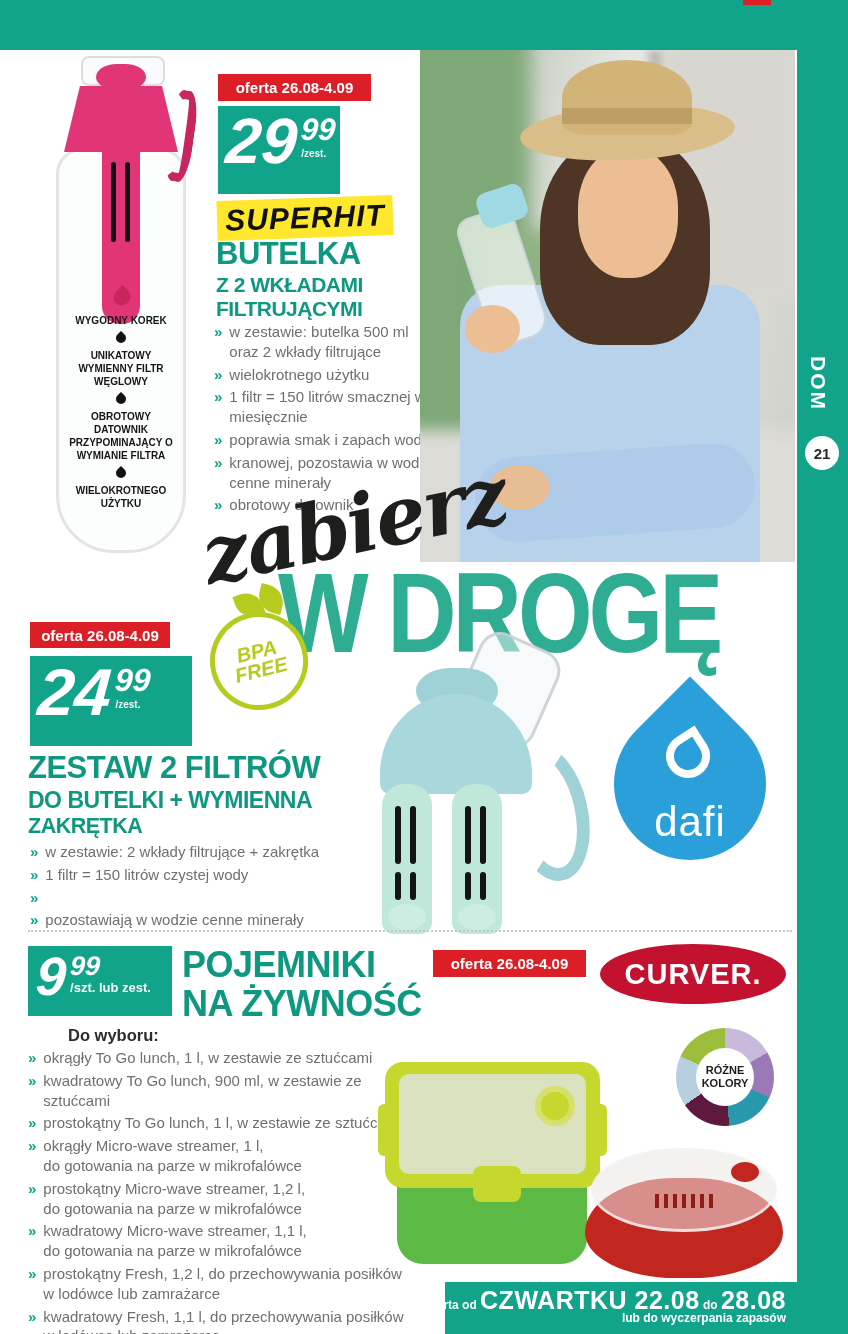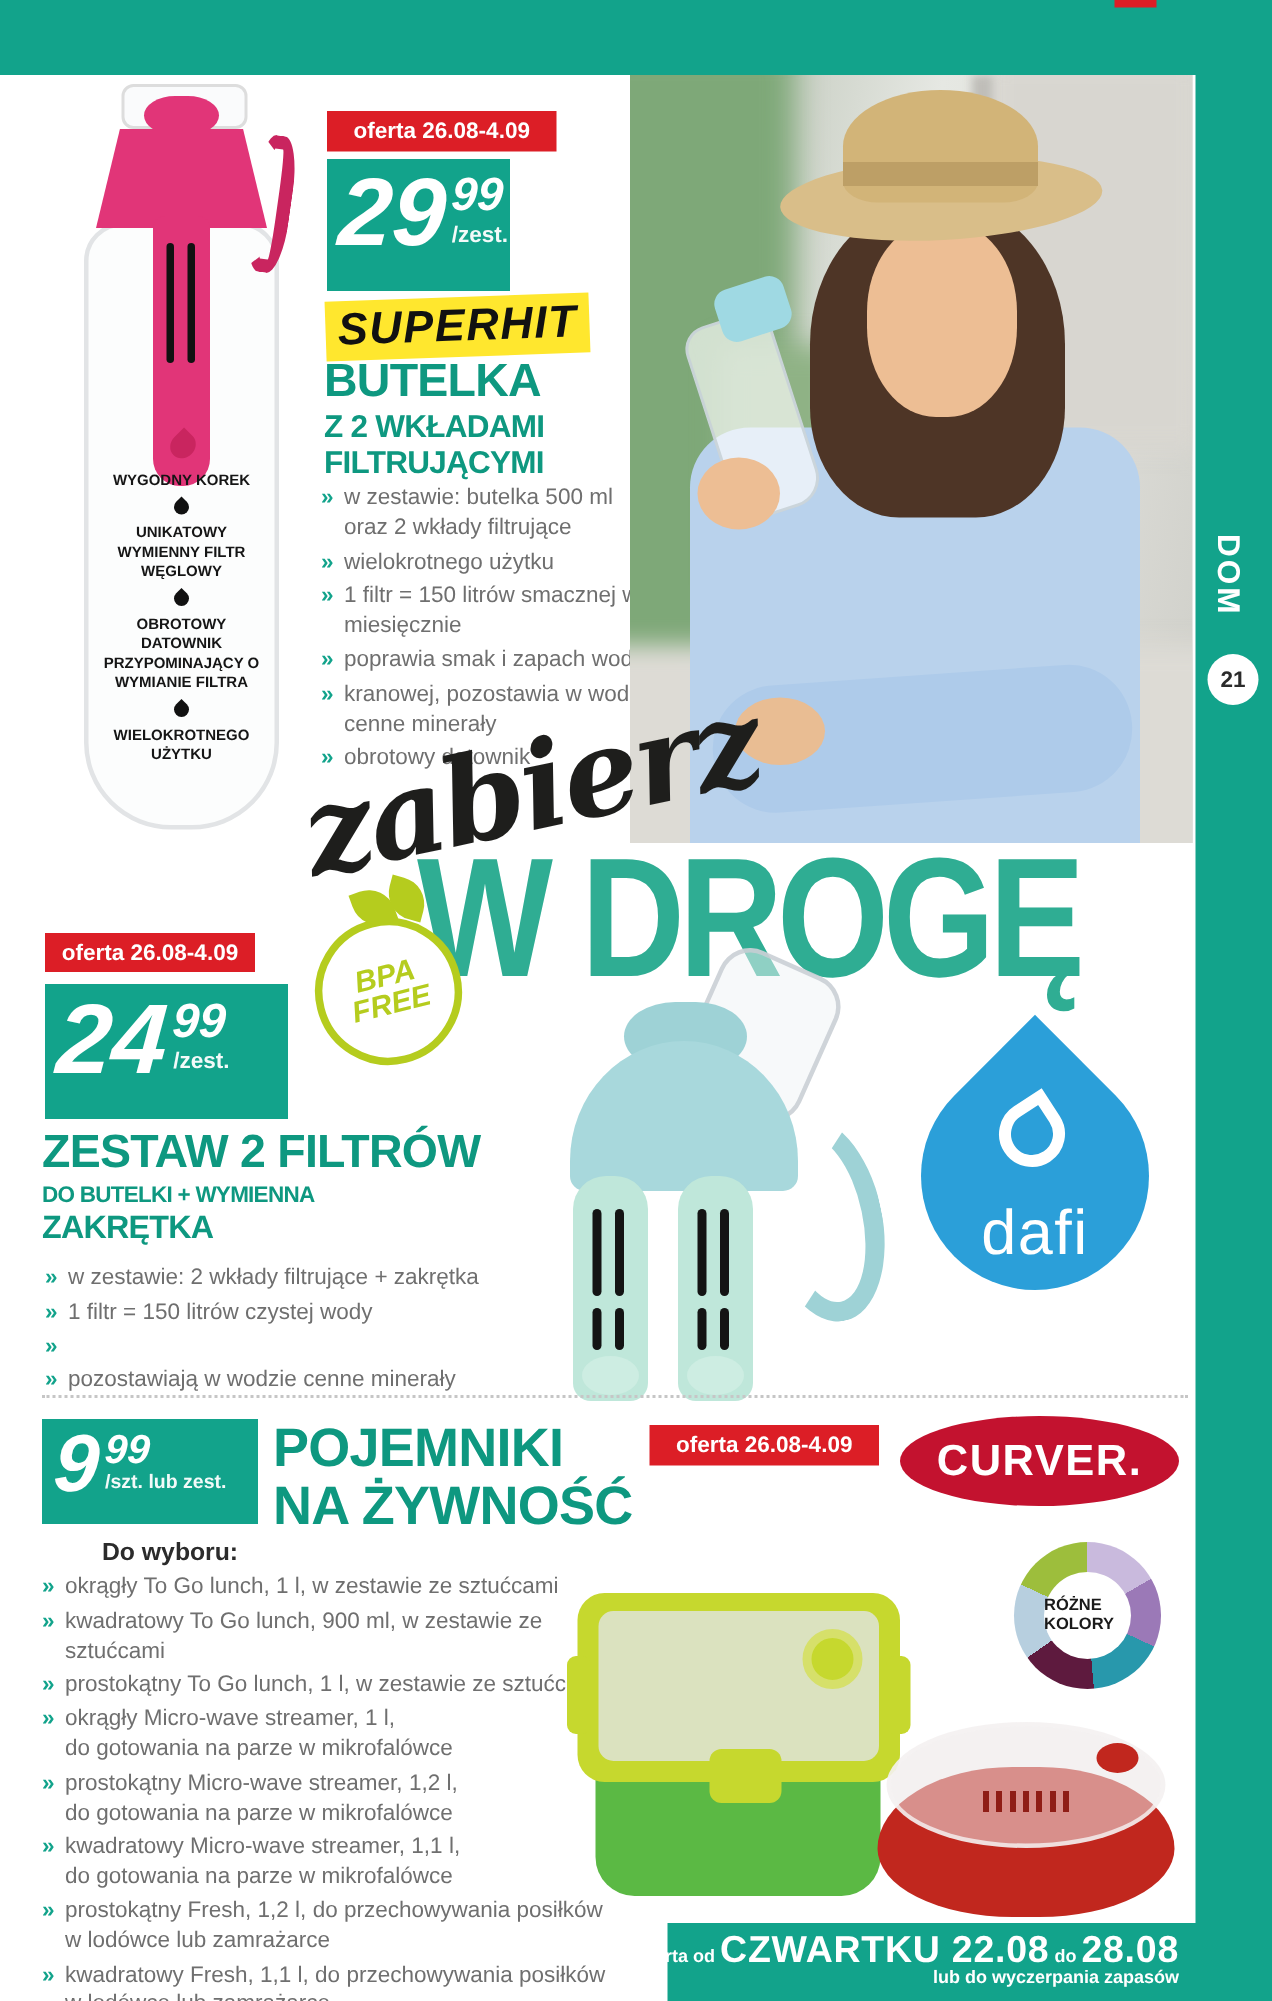--- a/index.html
+++ b/index.html
@@ -15,21 +15,21 @@
              font-size:21px;letter-spacing:2px;}
   .page-circle{left:805px;top:436px;width:34px;height:34px;background:#fff;border-radius:50%;
                display:flex;align-items:center;justify-content:center;font-size:15px;font-weight:bold;color:#2b2b2b;}
   
   .offer-badge{background:#DC1E26;color:#fff;font-weight:bold;font-size:15px;
                display:flex;align-items:center;justify-content:center;}
   .price-box{background:#12A38B;color:#fff;display:flex;align-items:flex-start;padding:6px 8px;box-sizing:border-box;}
   .price-num{font-weight:bold;font-style:italic;line-height:.92;transform:skewX(-4deg);}
   .price-side{margin-left:4px;display:flex;flex-direction:column;align-items:flex-start;}
   .price-cents{font-weight:bold;font-style:italic;line-height:.9;transform:skewX(-4deg);}
-  .price-unit{font-weight:bold;font-size:15px;margin-top:4px;opacity:.95;}
+  .price-unit{font-weight:bold;font-size:10px;margin-top:4px;opacity:.95;}
   .superhit{background:#FFE72E;color:#111;font-weight:bold;font-size:30px;letter-spacing:1px;
             display:flex;align-items:center;justify-content:center;transform:rotate(-2deg);
             font-style:italic;}
   h2,h3{margin:0;color:#0E9880;line-height:1.04;letter-spacing:-.5px;}
   .bullets{list-style:none;margin:0;padding:0;color:#6F6F6F;font-size:15px;line-height:1.32;}
   .bullets li{display:flex;gap:7px;margin-bottom:3px;}
   .bullets .mark{color:#12A38B;font-weight:bold;flex:0 0 auto;}
   .bullets .txt{white-space:pre-line;}
   
   .hero-script{font-family:"DejaVu Serif",serif;font-style:italic;font-weight:bold;
@@ -70,21 +70,21 @@
   
   .curver{left:600px;top:944px;width:186px;height:60px;background:#C3122F;border-radius:50%/50%;
           display:flex;align-items:center;justify-content:center;color:#fff;font-weight:bold;
           font-size:29px;letter-spacing:1px;}
   
   .wheel{left:676px;top:1028px;width:98px;height:98px;border-radius:50%;
          background:conic-gradient(#C9BADD 0deg 60deg,#9B79B7 60deg 115deg,#2898AC 115deg 175deg,
                     #5E1A3E 175deg 235deg,#B7CFDF 235deg 295deg,#9DBE3C 295deg 360deg);
          display:flex;align-items:center;justify-content:center;}
   .wheel-center{width:58px;height:58px;background:#fff;border-radius:50%;display:flex;flex-direction:column;
-                justify-content:center;font-size:11px;font-weight:bold;color:#1a1a1a;line-height:1.15;}
+                align-items:center;justify-content:center;font-size:11px;font-weight:bold;color:#1a1a1a;line-height:1.15;}
   
   .gc-body{left:12px;top:110px;width:190px;height:92px;background:#5BB944;border-radius:10px 10px 26px 26px;}
   .gc-lid{left:0;top:0;width:215px;height:126px;background:#C6D82E;border-radius:18px;}
   .gc-panel{left:14px;top:12px;width:187px;height:100px;background:rgba(222,228,216,.85);border-radius:10px;}
   .gc-vent{left:150px;top:24px;width:40px;height:40px;background:#C6D82E;border-radius:50%;border:6px solid #d6e06a;box-sizing:border-box;}
   .gc-latch{left:88px;top:104px;width:48px;height:36px;background:#C6D82E;border-radius:8px;}
   .gc-clip-l{left:-7px;top:42px;width:16px;height:52px;background:#C6D82E;border-radius:6px;}
   .gc-clip-r{left:206px;top:42px;width:16px;height:52px;background:#C6D82E;border-radius:6px;}
   .rc-bowl{left:0;top:36px;width:198px;height:100px;background:#C1271E;border-radius:50%/60% 60% 50% 50%;}
   .rc-lid{left:6px;top:6px;width:186px;height:84px;background:rgba(235,230,229,.55);border:3px solid rgba(245,242,242,.8);
@@ -233,21 +233,21 @@
 
   <div class="abs bpa">
     <span>BPA</span>
     <span>FREE</span>
   </div>
   <div class="abs leaf" style="left:236px;top:592px;transform:rotate(-20deg);"></div>
   <div class="abs leaf" style="left:258px;top:586px;transform:rotate(15deg);"></div>
 
   <div class="abs" style="left:28px;top:752px;width:330px;">
     <h2 style="font-size:31px;">ZESTAW 2 FILTRÓW</h2>
-    <h3 style="font-size:15px;margin-top:5px;">DO BUTELKI + WYMIENNA</h3>
+    <h3 style="font-size:23px;margin-top:5px;">DO BUTELKI + WYMIENNA</h3>
     <h3 style="font-size:21.5px;margin-top:2px;">ZAKRĘTKA</h3>
   </div>
 
   <ul class="abs bullets" style="left:30px;top:842px;width:340px;">
     <li>
         <span class="mark">»</span>
         <span class="txt">w zestawie: 2 wkłady filtrujące + zakrętka</span>
       </li>
     <li>
         <span class="mark">»</span>

